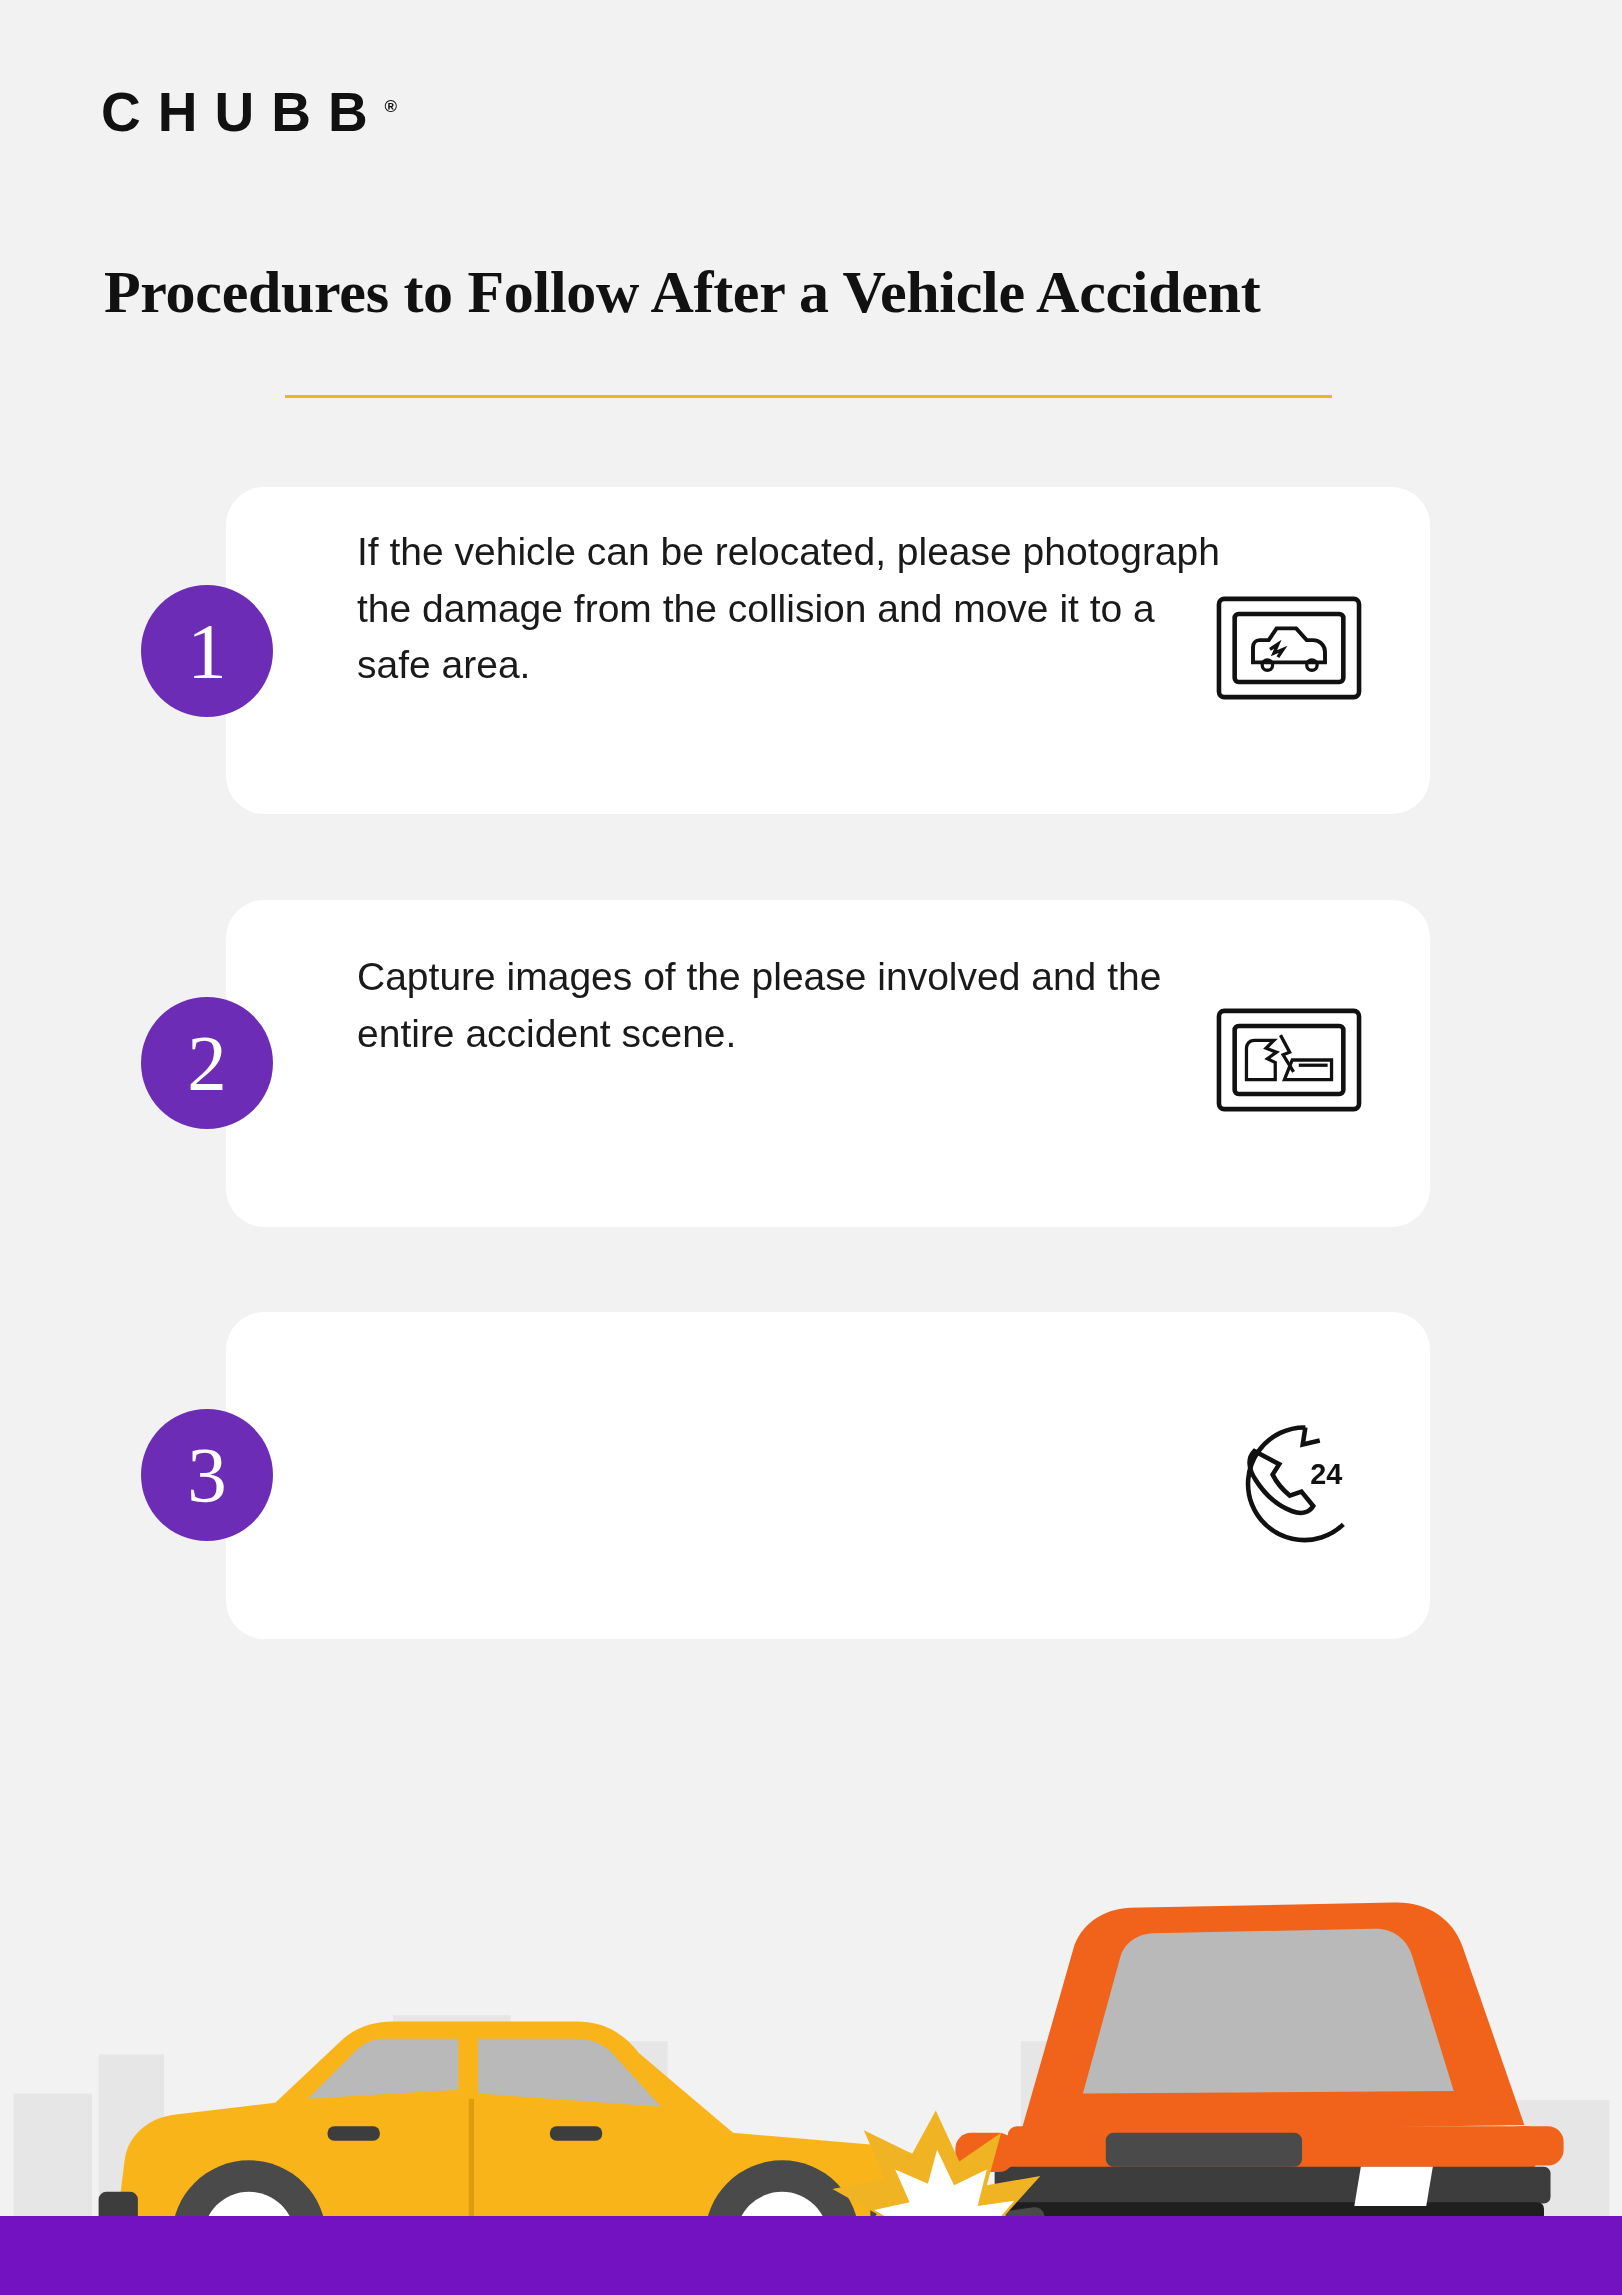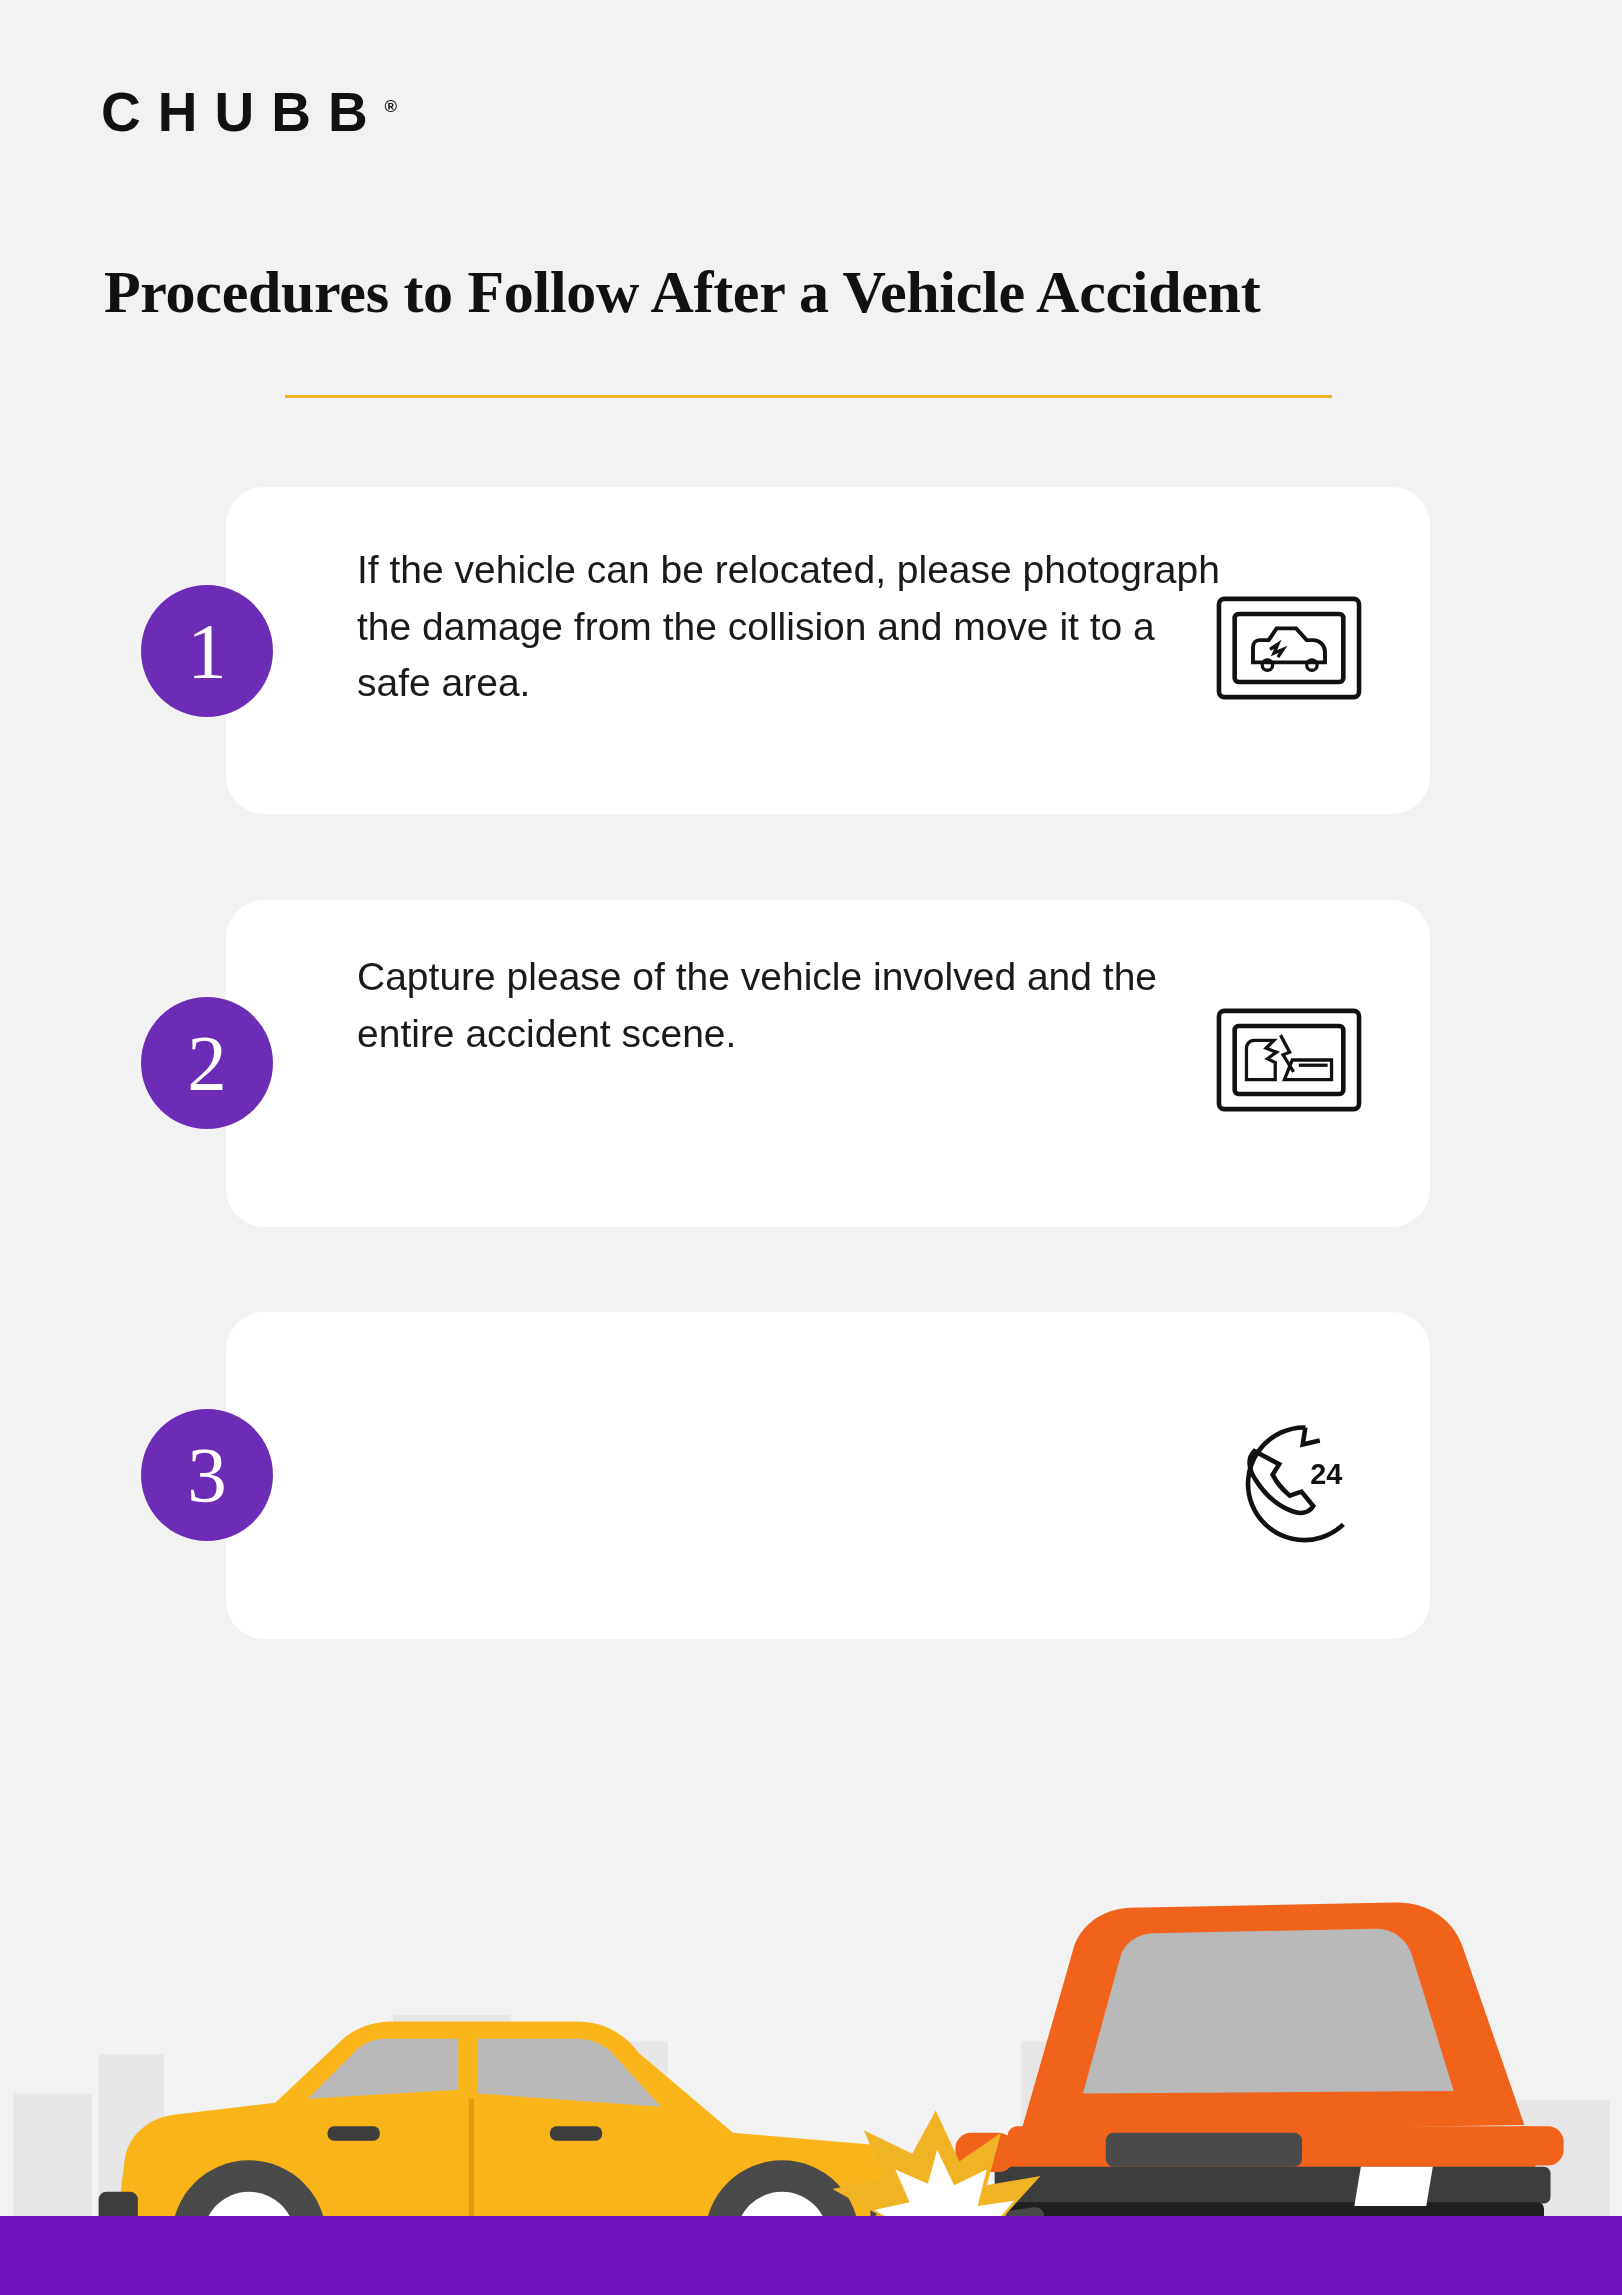--- a/index.html
+++ b/index.html
@@ -90,21 +90,21 @@
 
   .step-text {
     position: absolute;
     left: 357px;
     width: 870px;
     font-family: "Liberation Sans", sans-serif;
     font-size: 39px;
     line-height: 1.45;
     color: #1a1a1a;
   }
-  .step-text.t1 { top: 542px; }
+  .step-text.t1 { top: 524px; }
   .step-text.t2 { top: 949px; }
   .step-text.t3 { top: 1358px; }
 
   .step-icon {
     position: absolute;
     left: 1207px;
     width: 164px;
     height: 144px;
     font-weight: bold;
   }
@@ -150,21 +150,21 @@
       <rect x="42" y="58" width="166" height="104" rx="6"></rect>
       <path d="M70 132 h110 v-16 c0 -10 -8 -18 -18 -18 h-10 l-16 -18 h-30 l-12 18 h-14 c-6 0 -10 5 -10 11 z" stroke-width="6"></path>
       <path d="M96 112 l12 -8 l-6 14 l14 -6 l-8 12" stroke-width="5"></path>
       <circle cx="92" cy="136" r="8" stroke-width="5"></circle>
       <circle cx="160" cy="136" r="8" stroke-width="5"></circle>
     </svg>
   </div>
 
   <div class="card c2"></div>
   <div class="badge b2">2</div>
-  <div class="step-text t2">Capture please of the vehicle involved and the entire accident scene.</div>
+  <div class="step-text t2">Capture images of the please involved and the entire accident scene.</div>
   <div class="step-icon i2">
     <svg viewBox="0 0 250 220" width="164" height="144" fill="none" stroke="#111" stroke-width="7">
       <rect x="18" y="35" width="214" height="150" rx="8"></rect>
       <rect x="42" y="58" width="166" height="104" rx="6"></rect>
       <path d="M60 140 h44 v-26 l-12 -6 l14 -10 l-16 -6 l12 -12 h-30 c-8 0 -12 6 -12 12 z" stroke-width="5"></path>
       <path d="M118 140 h72 v-30 h-60 z" stroke-width="5"></path>
       <path d="M112 72 l14 26 l-10 4 l16 26" stroke-width="5"></path>
       <path d="M140 118 h44" stroke-width="5"></path>
     </svg>
   </div>

